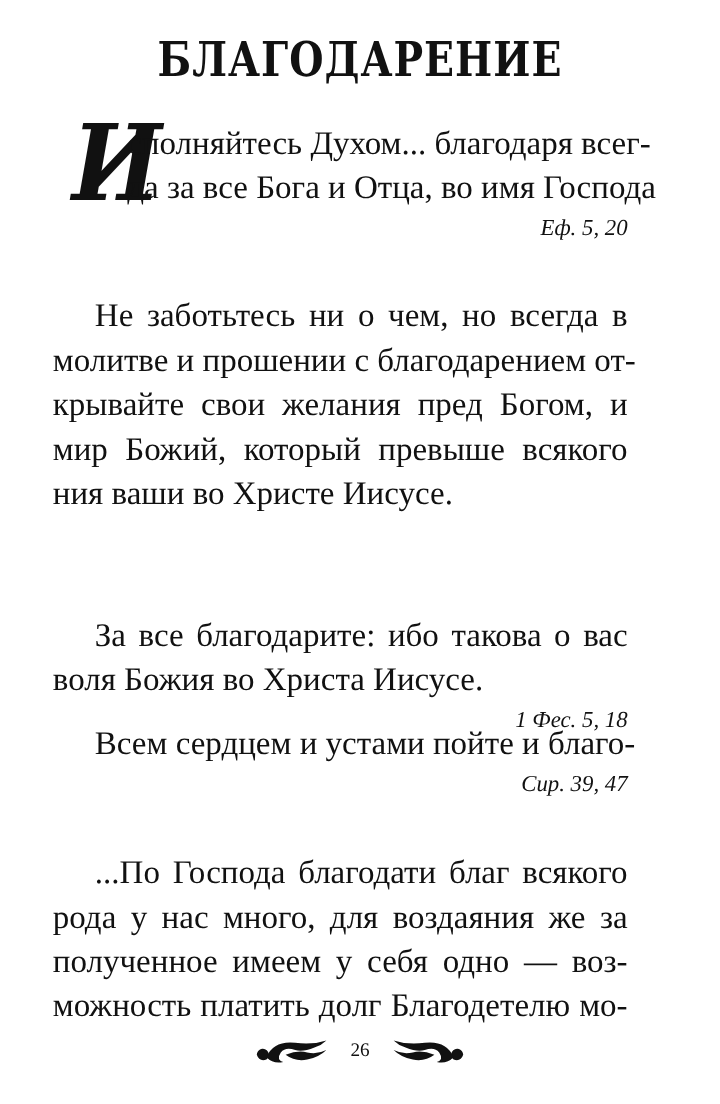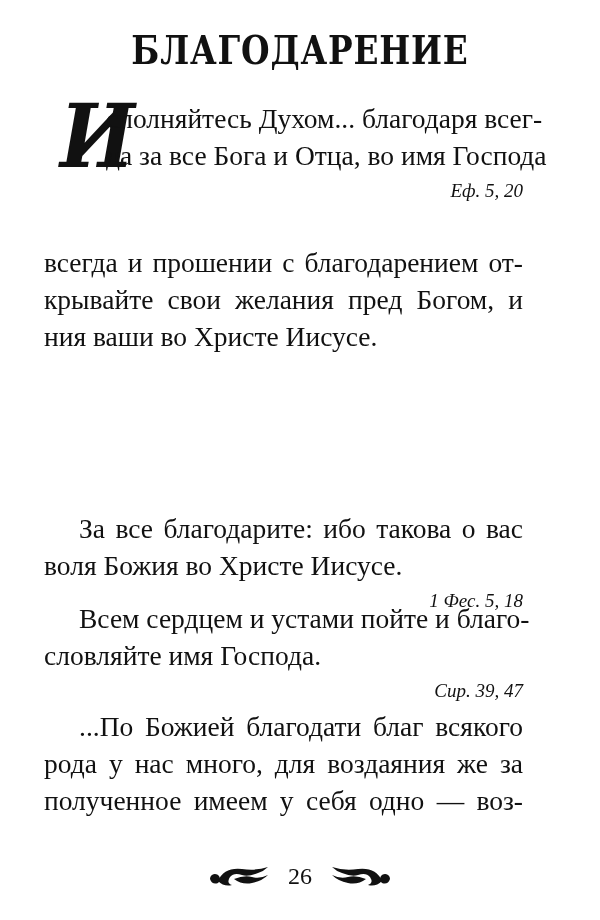--- a/index.html
+++ b/index.html
@@ -31,57 +31,59 @@
     .p1 { top: 100px; }
     .p1 .line.dc { padding-left: 62px; }
     .p2 { top: 244px; }
     .p3 { top: 510px; }
     .p4 { top: 600px; }
     .p5 { top: 708px; }
     .footer {
       position: absolute; left: 0; top: 858px; width: 600px; height: 36px;
       display: flex; justify-content: center; align-items: center; gap: 14px;
     }
-    .pagenum { font-size: 24px; line-height: 30px; }
+    .pagenum { font-size: 16px; line-height: 30px; }
     .orn { width: 70px; height: 30px; }
   </style>
 </head>
 <body>
 
 <div class="title">БЛАГОДАРЕНИЕ</div>
 
 <div class="dropcap">И</div>
 <div class="text p1">
   <span class="line dc">сполняйтесь Духом... благодаря всег-</span>
   <span class="line dc">да за все Бога и Отца, во имя Господа</span>
   <span class="ref">Еф. 5, 20</span>
 </div>
 
 <div class="text p2">
-  <span class="line">всегда и прошении с благодарением от-</span>
+  <span class="line indent">Не заботьтесь ни о чем, но всегда в</span>
+  <span class="line">молитве и прошении с благодарением от-</span>
   <span class="line">крывайте свои желания пред Богом, и</span>
+  <span class="line">мир Божий, который превыше всякого</span>
   <span class="line last">ния ваши во Христе Иисусе.</span>
 </div>
 
 <div class="text p3">
   <span class="line indent">За все благодарите: ибо такова о вас</span>
-  <span class="line last">воля Божия во Христе Иисусе.</span>
+  <span class="line last">воля Божия во Христа Иисусе.</span>
   <span class="ref">1 Фес. 5, 18</span>
 </div>
 
 <div class="text p4">
   <span class="line indent">Всем сердцем и устами пойте и благо-</span>
-  <span class="line last">словляйте имя Господа.</span>
   <span class="ref">Сир. 39, 47</span>
 </div>
 
 <div class="text p5">
-  <span class="line indent">...По Божией благодати благ всякого</span>
+  <span class="line indent">...По Господа благодати благ всякого</span>
   <span class="line">рода у нас много, для воздаяния же за</span>
   <span class="line">полученное имеем у себя одно — воз-</span>
+  <span class="line">можность платить долг Благодетелю мо-</span>
 </div>
 
 <div class="footer">
   <svg class="orn" viewBox="0 0 70 30">
     <path d="M6 18 a5 5 0 1 1 8 4 q-6 2 -8 -4 z" fill="#111"></path>
     <path d="M14 20 q6 -14 24 -12 q14 2 26 -2 q-4 4 -10 6 q-10 4 -16 2 q-8 -3 -12 2 q-4 6 2 8 q-8 2 -14 -4 z" fill="#111"></path>
     <path d="M30 18 q10 -4 18 -2 q8 2 16 -2 q-6 6 -16 8 q-10 2 -18 -4 z" fill="#111"></path>
   </svg>
   <span class="pagenum">26</span>
   <svg class="orn" viewBox="0 0 70 30" style="transform: scaleX(-1);">

